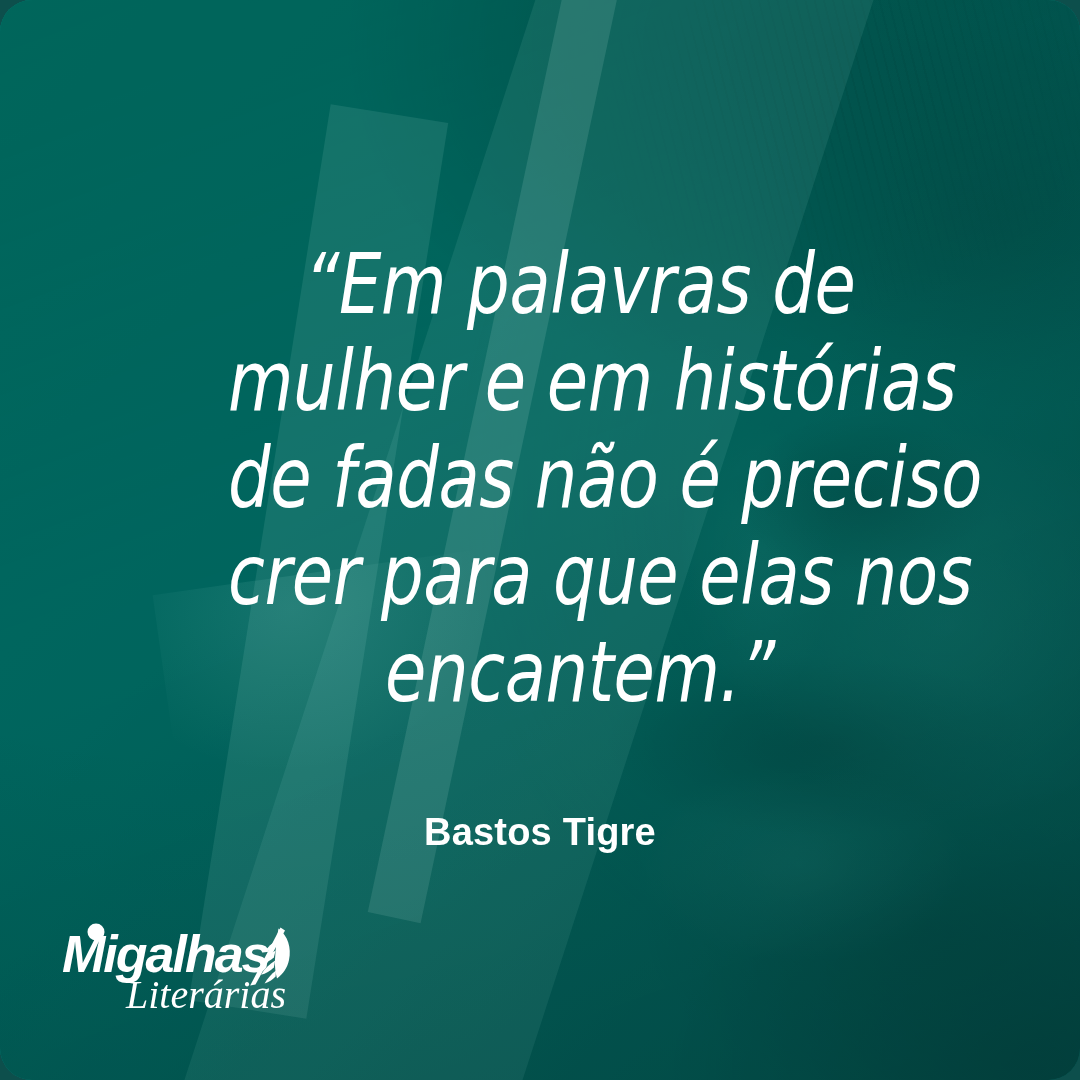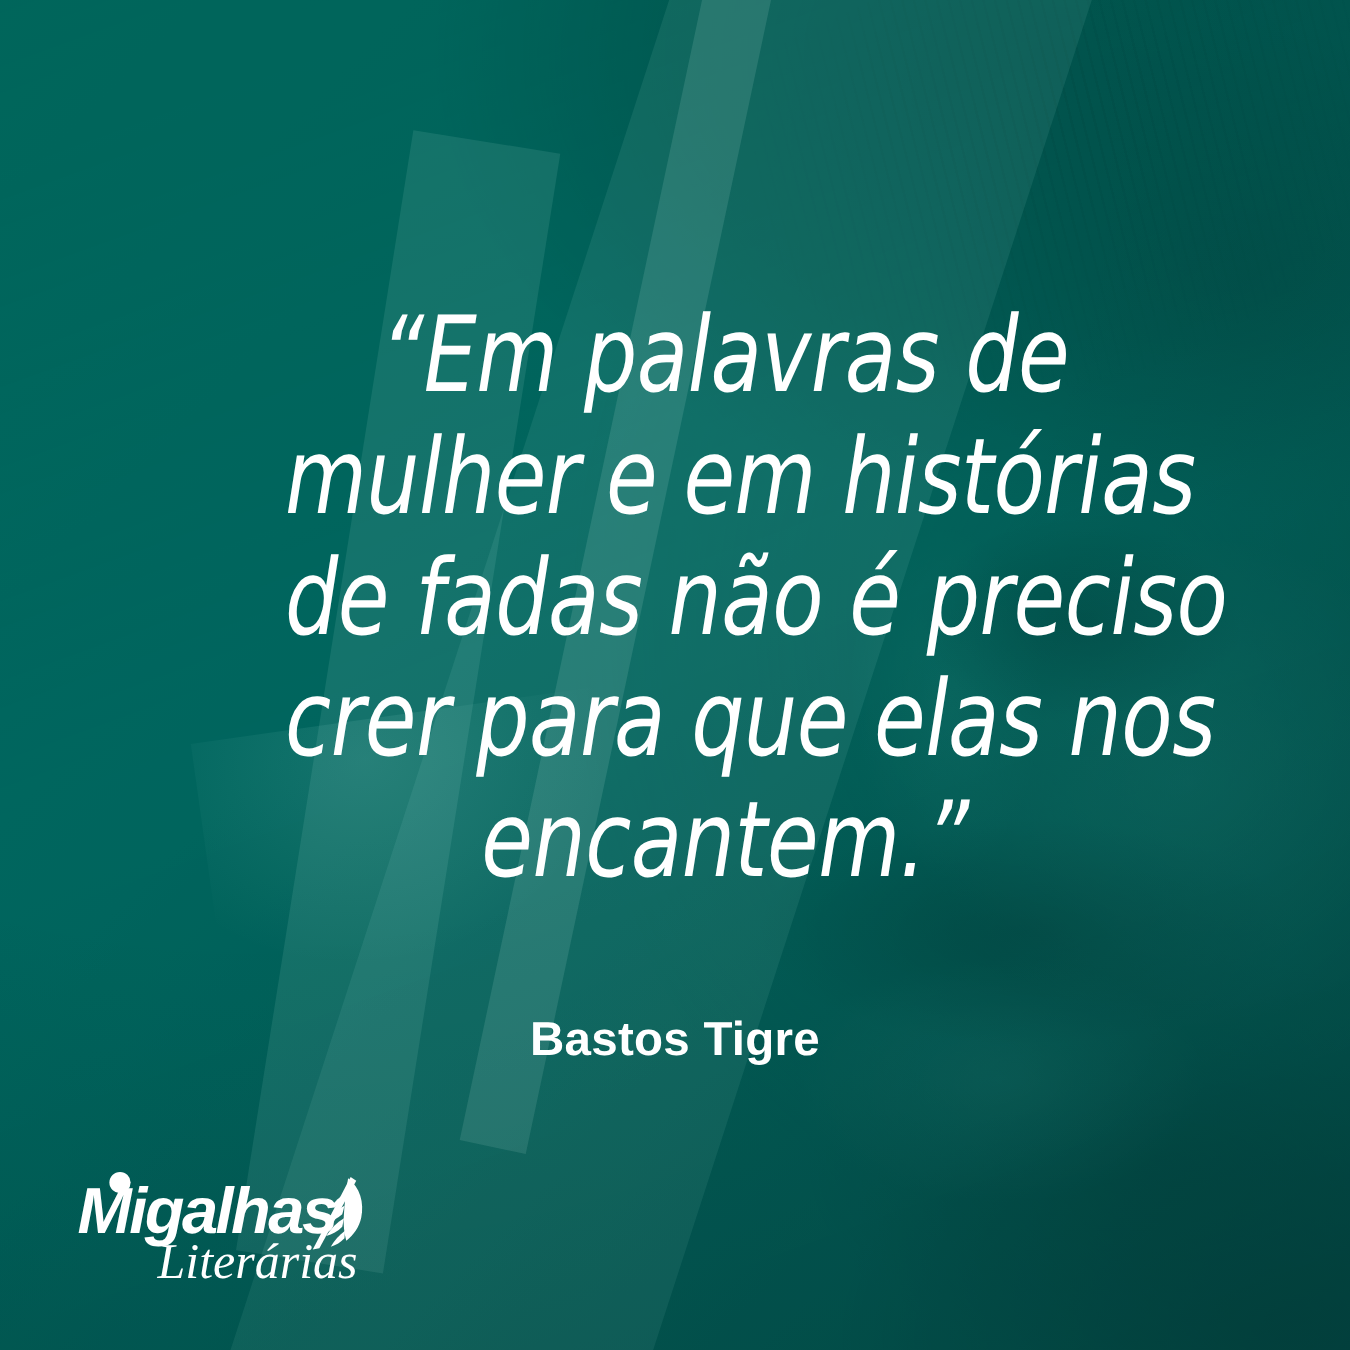--- a/index.html
+++ b/index.html
@@ -9,20 +9,21 @@
     background: #0d4f4c;
   }
 
   .card {
     position: relative;
     width: 1080px;
     height: 1080px;
     overflow: hidden;
     background: #00817a;
     font-family: "Liberation Sans", "DejaVu Sans", sans-serif;
+    border-radius: 32px;
     -webkit-font-smoothing: antialiased;
   }
 
   
 
   
   .bg-base {
     position: absolute;
     inset: 0;
     background:
@@ -179,21 +180,21 @@
     font-size: 38px;
     letter-spacing: 0.2px;
     margin-top: 16px;
   }
 
   
 
   .logo {
     position: absolute;
     left: 62px;
-    bottom: 52px;
+    bottom: 66px;
     width: 250px;
     height: 92px;
     margin-top: 44px;
   }
   .logo svg { display: block; width: 100%; height: 100%; }
 
   .logo-wordmark {
     font-family: "Liberation Sans", "DejaVu Sans", sans-serif;
     font-weight: 700;
     font-style: italic;

